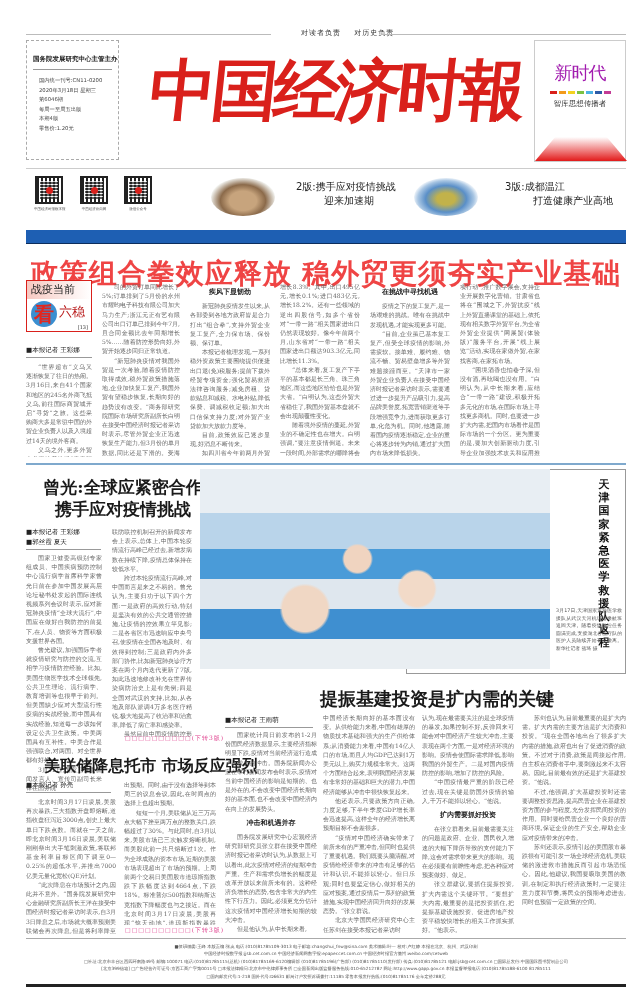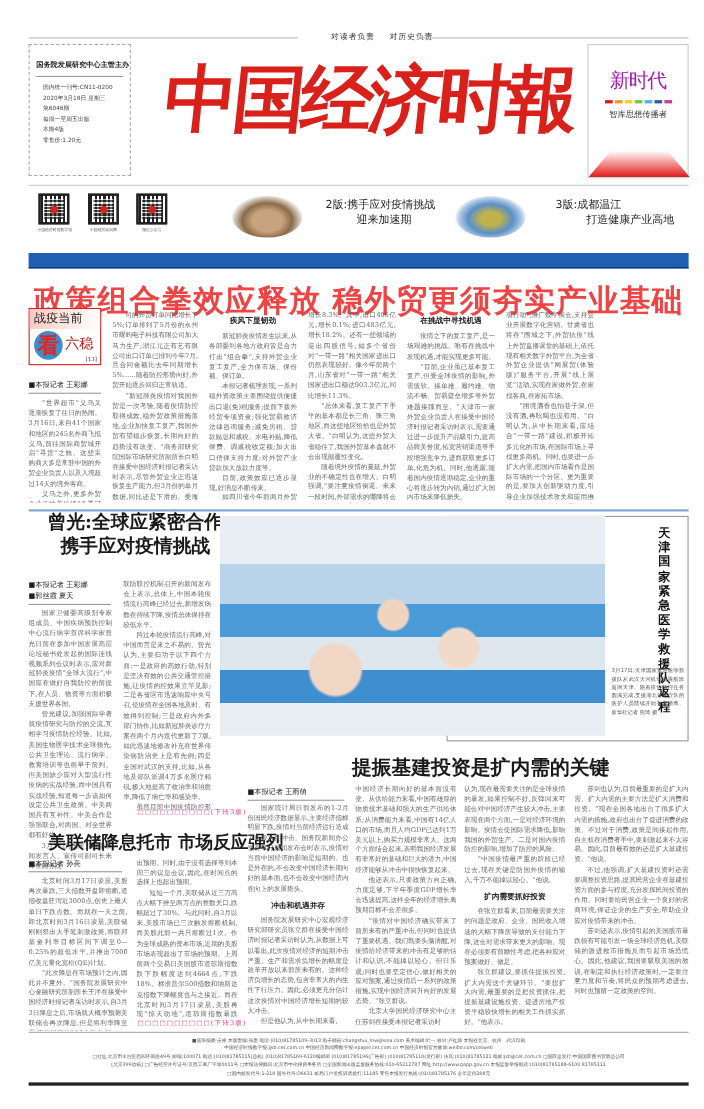--- a/index.html
+++ b/index.html
@@ -158,21 +158,21 @@
   <p>“目前,企业虽已基本复工复产,但受全球疫情的影响,外需疲软。接单难、履约难、物流不畅、贸易壁垒增多等外贸难题接踵而至。”天津市一家外贸企业负责人在接受中国经济时报记者采访时表示,需要通过进一步提升产品吸引力,提高品牌美誉度,拓宽营销渠道等手段增强竞争力,进而获取更多订单,化危为机。同时,他透露,随着国内疫情逐渐稳定,企业的重心将逐步转为内销,通过扩大国内市场来降低损失。</p>
   <p>在疫情的冲击之下,外贸发展</p>
 </div>
 <div class="abs col" style="left:460px;top:282px;width:80px;height:176px">
   <p style="text-indent:0">项行动”,推广数字展会,支持企业开展数字化营销。甘肃省也将在“围城之下,外贸抗疫”线上外贸直播课堂的基础上,依托现有相关数字外贸平台,为全省外贸企业提供“网展贸(体验版)”服务平台,开展“线上展览”活动,实现在家做外贸,在家找客商,在家拓市场。</p>
   <p>“困境酒香也怕巷子深,但没有酒,再吆喝也没有用。”白明认为,从中长期来看,应结合“一带一路”建设,积极开拓多元化的市场,在国际市场上寻找更多商机。同时,也要进一步扩大内需,把国内市场看作是国际市场的一个分区。更为重要的是,要加大创新驱动力度,引导企业加强技术攻关和应用推广,围绕立齐实外贸发展的产业基础上下更多</p>
 </div>
 
 <div class="abs divider" style="left:26px;top:463px;width:600px"></div>
 
-<div class="abs h2" style="left:26px;top:464px;width:194px">
+<div class="abs h2" style="left:26px;top:476px;width:194px">
   <div>曾光:全球应紧密合作</div>
   <div>携手应对疫情挑战</div>
 </div>
 <div class="abs" style="left:26px;top:527px;width:75px;border-bottom:1px solid #999;padding-bottom:2px">
   <div class="byline">■本报记者  王彩娜</div>
   <div class="byline">■郭丝霞  夏天</div>
 </div>
 <div class="abs col" style="left:26px;top:553px;width:76px;height:244px">
   <p>国家卫健委高级别专家组成员、中国疾病预防控制中心流行病学首席科学家曾光日前在参加中国发展高层论坛秘书处发起的国际连线视频系列会议时表示,应对新冠肺炎疫情“全球大流行”,中国应在做好自我防控的前提下,在人员、物资等方面积极支援世界各国。</p>
   <p>曾光建议,加强国际学者就疫情研究与防控的交流,互相学习疫情防控经验。比如,美国生物医学技术全球领先,公共卫生理论、流行病学、教育培训等也很早于前列。但美国缺少应对大型流行性疫病的实战经验,而中国具有实战经验,知道每一步该如何设定公共卫生政策。中美两国具有互补性。中美合作是强强联合,对两国、对全世界都有好处。</p>

